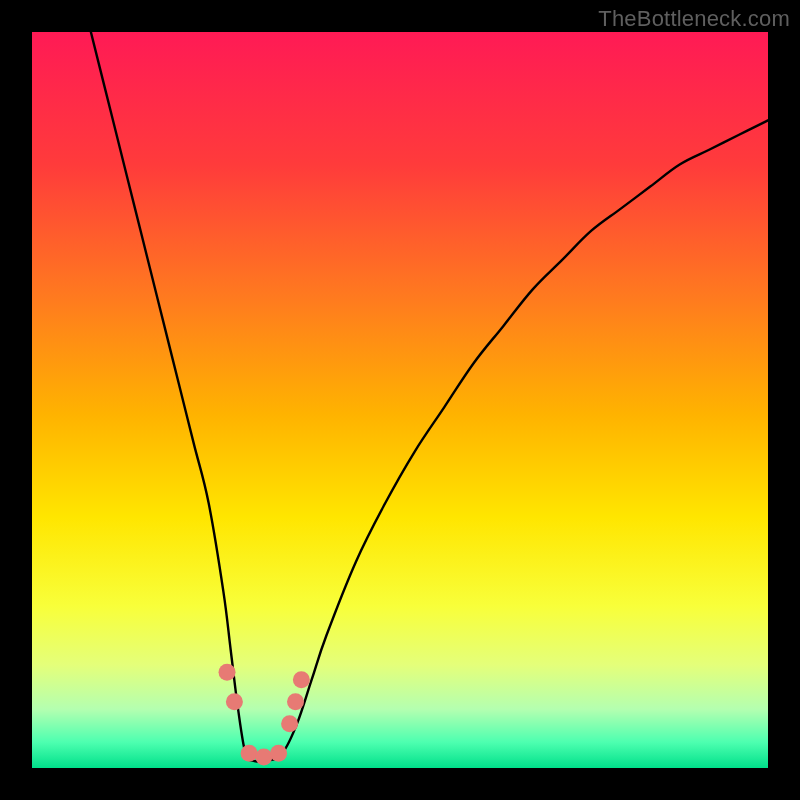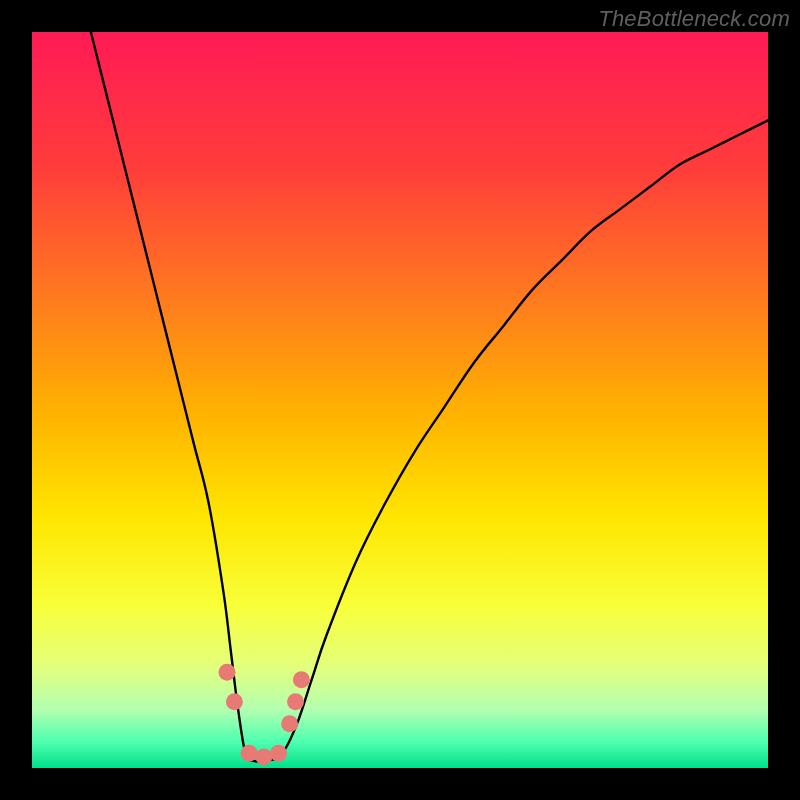--- a/index.html
+++ b/index.html
@@ -11,21 +11,20 @@
     overflow: hidden;
     font-family: Arial, Helvetica, sans-serif;
   }
   .frame {
     position: absolute;
     left: 0;
     top: 0;
     width: 800px;
     height: 642px;
     background: #000;
-    font-style: italic;
   }
   .plot {
     position: absolute;
     left: 32px;
     top: 32px;
     width: 736px;
     height: 736px;
     
   }
   .watermark {

